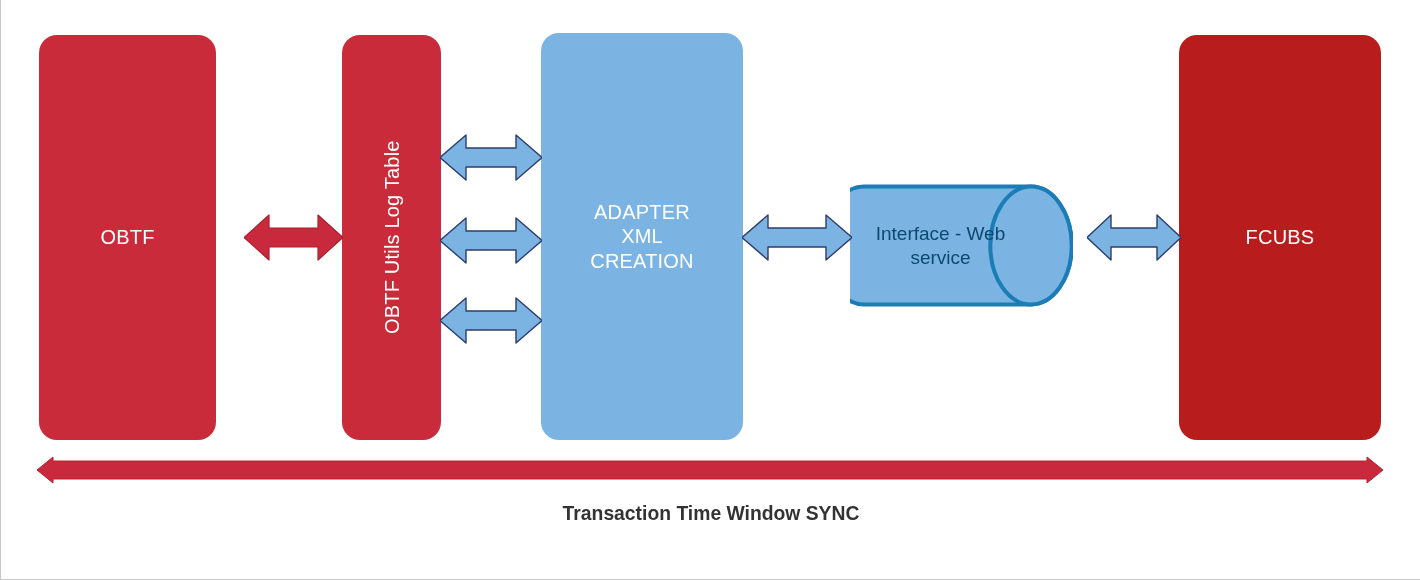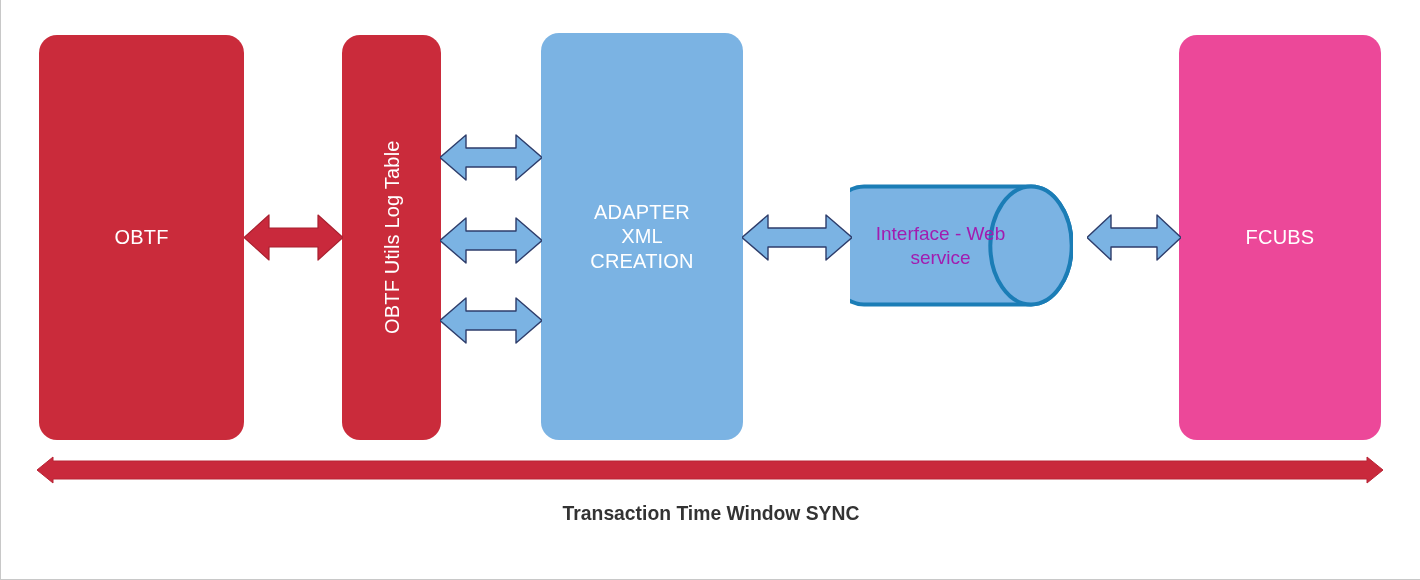--- a/index.html
+++ b/index.html
@@ -36,21 +36,21 @@
     line-height: 1.22;
     text-align: center;
     letter-spacing: 0.2px;
     white-space: pre-line;
   }
   .box.vertical .box-label {
     transform: rotate(-90deg);
     white-space: nowrap;
   }
 
-  #box-obtf        { left: 38px;   top: 35px; width: 205px; height: 405px; }
+  #box-obtf        { left: 38px;   top: 35px; width: 177px; height: 405px; }
   #box-logtable    { left: 341px;  top: 35px; width: 99px;  height: 405px; }
   #box-adapter     { left: 540px;  top: 33px; width: 202px; height: 407px; }
   #box-fcubs       { left: 1178px; top: 35px; width: 202px; height: 405px; }
 
   
   #cylinder {
     position: absolute;
     left: 849px;
     top: 183px;
     width: 223px;
@@ -59,21 +59,21 @@
   #cylinder svg { display: block; }
   #cylinder .cyl-label {
     position: absolute;
     left: 0;
     top: 0;
     width: 181px;
     height: 125px;
     display: flex;
     align-items: center;
     justify-content: center;
-    color: #a21caf;
+    color: #0c4a6e;
     font-size: 19px;
     line-height: 1.25;
     text-align: center;
     pointer-events: none;
   }
 
   
   .darrow { position: absolute; }
   .darrow svg { display: block; }
 
@@ -128,21 +128,21 @@
 
   <div id="cylinder">
     <svg width="223" height="125" viewBox="0 0 223 125">
       <path d="M 14 3.5 L 181 3.5 A 40 58 0 0 1 181 121.5 L 14 121.5 A 40 58 0 0 1 14 3.5 Z" fill="#7BB3E3" stroke="#1B7DB6" stroke-width="4" stroke-linejoin="round"></path>
       <path d="M 181 3.5 A 40 58 0 0 0 181 121.5 A 40 58 0 0 0 181 3.5 Z" fill="#7BB3E3" stroke="#1B7DB6" stroke-width="4"></path>
     </svg>
     <span class="cyl-label" style="white-space: pre-line;">Interface - Web
 service</span>
   </div>
 
-  <div class="box" id="box-fcubs" style="background: #ec4899;">
+  <div class="box" id="box-fcubs" style="background: #b91c1c;">
     <span class="box-label">FCUBS</span>
   </div>
 
   <div class="darrow" id="arrow-obtf-log">
     <svg width="99" height="51" viewBox="0 0 99 51">
       <path d="M 0 25.5 L 25 3 L 25 16 L 74 16 L 74 3 L 99 25.5 L 74 48 L 74 35 L 25 35 L 25 48 Z" fill="#C9293C" stroke="#A8202F" stroke-width="1.2" stroke-linejoin="round"></path>
     </svg>
   </div>
 
   <div class="darrow" id="arrow-log-ad-1">

